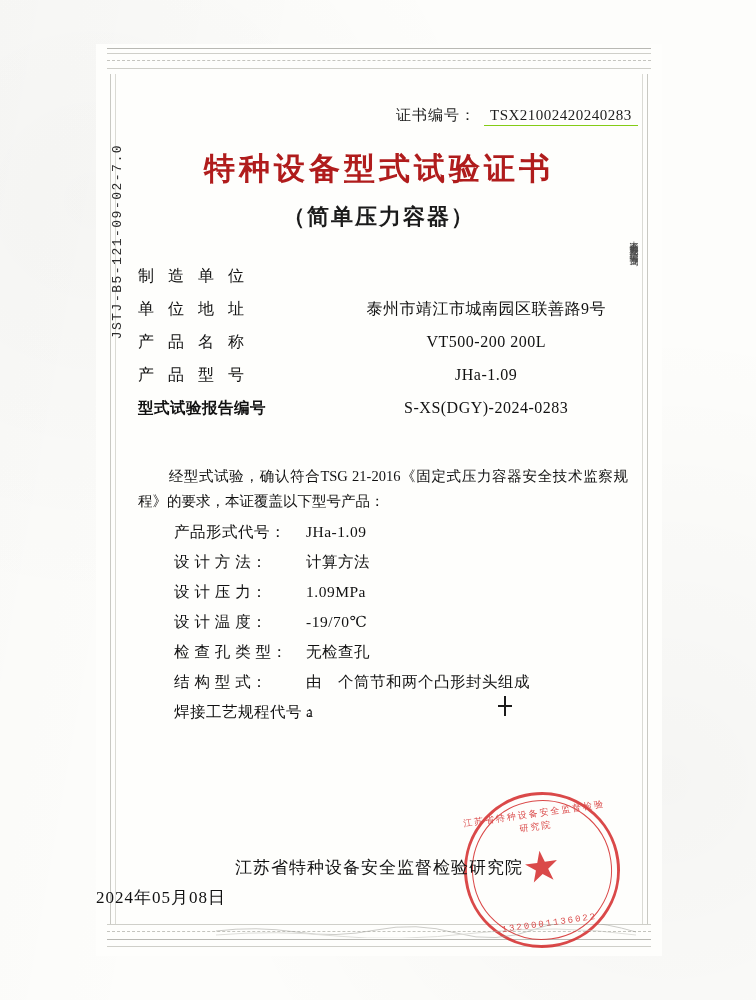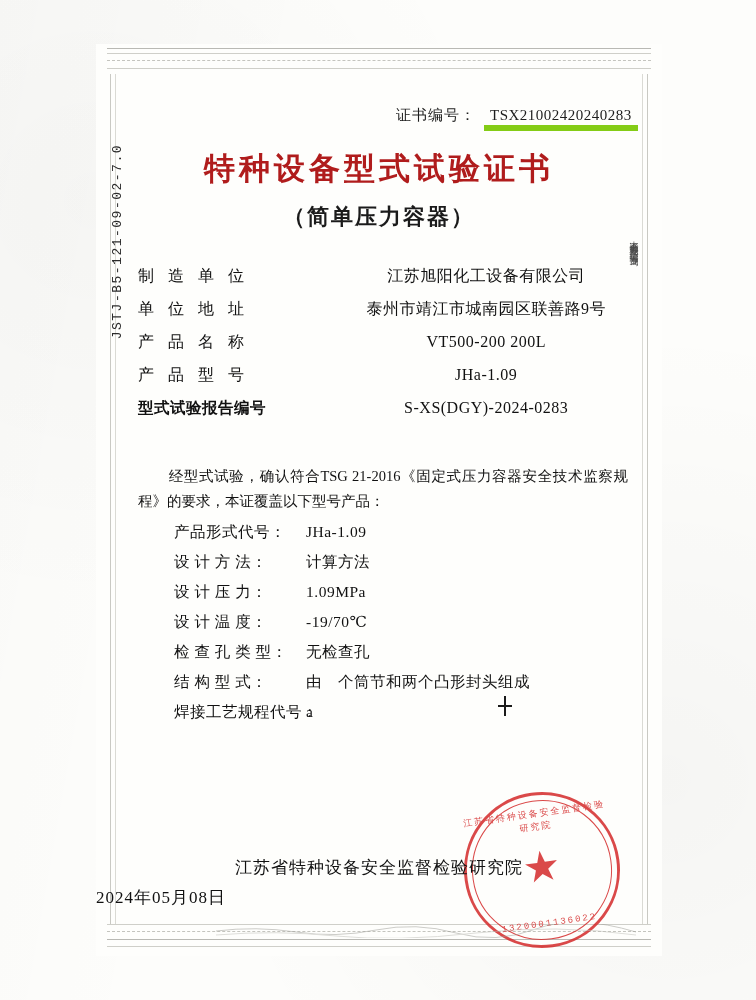--- a/index.html
+++ b/index.html
@@ -106,21 +106,21 @@
     color: #1d1d1d;
     display: flex;
     align-items: baseline;
   }
   .cert-no .label {
     letter-spacing: 1px;
   }
   .cert-no .value {
     margin-left: 8px;
     padding: 0 6px 1px 6px;
-    border-bottom: 6px solid #84cc16;
+    border-bottom: 1px solid #84cc16;
     font-family: "Liberation Serif", serif;
     letter-spacing: 0.5px;
   }
 
   
   .title-main {
     position: absolute;
     left: 0;
     right: 0;
     top: 104px;
@@ -352,21 +352,20 @@
       <span class="label">证书编号：</span>
       <span class="value">TSX21002420240283</span>
     </div>
 
     <div class="title-main">特种设备型式试验证书</div>
     <div class="title-sub">（简单压力容器）</div>
 
     <div class="fields">
       <div class="field-row">
         <span class="field-label">制 造 单 位</span>
-        <span class="field-value center">江苏旭阳化工设备有限公司</span>
       </div>
       <div class="field-row">
         <span class="field-label">单 位 地 址</span>
         <span class="field-value center">泰州市靖江市城南园区联善路9号</span>
       </div>
       <div class="field-row">
         <span class="field-label">产 品 名 称</span>
         <span class="field-value center">VT500-200 200L</span>
       </div>
       <div class="field-row">

